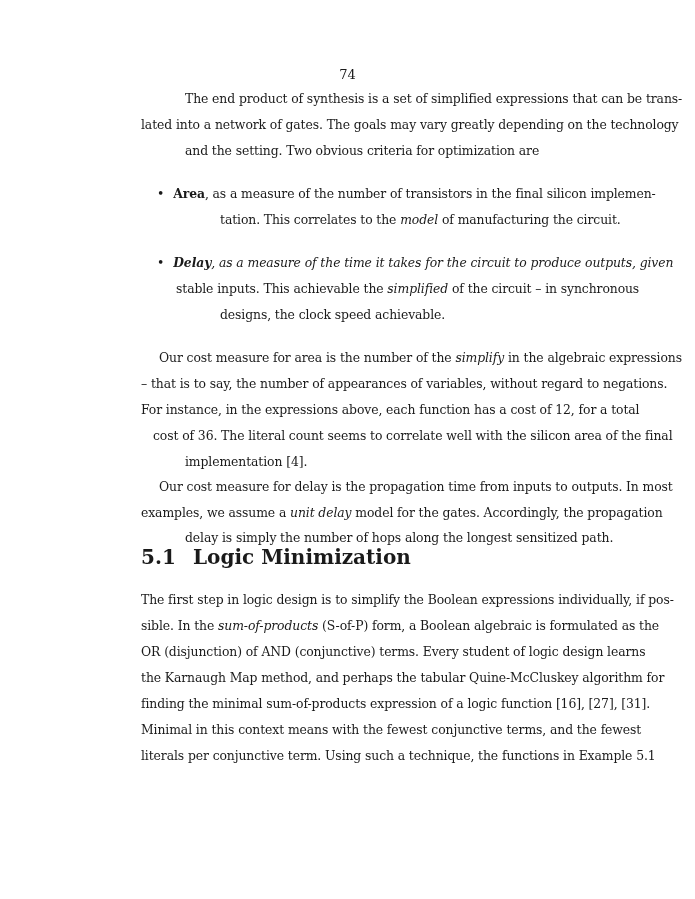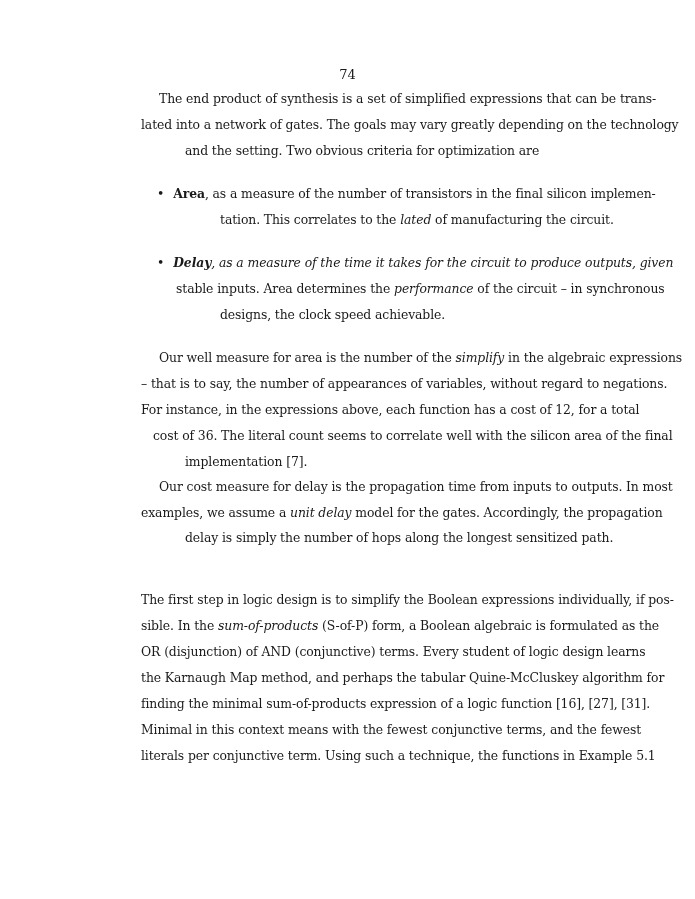--- a/index.html
+++ b/index.html
@@ -80,51 +80,54 @@
     }
   </style>
 </head>
 <body>
 
 <div class="page">
 
   <div class="page-number">74</div>
 
   <div>
-    <div class="line indent" style="top:84px;">The end product of synthesis is a set of simplified expressions that can be trans-</div>
+    <div class="line indent" style="top:84px;margin-left:26px;">The end product of synthesis is a set of simplified expressions that can be trans-</div>
     <div class="line" style="top:110px;">lated into a network of gates. The goals may vary greatly depending on the technology</div>
     <div class="line last" style="top:136px;">and the setting. Two obvious criteria for optimization are</div>
   </div>
 
   <div>
     <div>
       <div class="line bullet-first" style="top:179px;"><span class="bullet-dot">•</span><b>Area</b><span>, as a measure of the number of transistors in the final silicon implemen-</span></div>
-      <div class="line bullet-cont last" style="top:205px;"><span>tation. This correlates to the </span><i>lated</i><span> of manufacturing the circuit.</span></div>
+      <div class="line bullet-cont last" style="top:205px;"><span>tation. This correlates to the </span><i>model</i><span> of manufacturing the circuit.</span></div>
     </div>
     <div>
       <div class="line bullet-first" style="top:248px;font-style:italic;"><span class="bullet-dot">•</span><b>Delay</b><span>, as a measure of the time it takes for the circuit to produce outputs, given</span></div>
-      <div class="line bullet-cont" style="top:274px;"><span>stable inputs. Area determines the </span><i>performance</i><span> of the circuit – in synchronous</span></div>
+      <div class="line bullet-cont" style="top:274px;"><span>stable inputs. This achievable the </span><i>simplified</i><span> of the circuit – in synchronous</span></div>
       <div class="line bullet-cont last" style="top:300px;">designs, the clock speed achievable.</div>
     </div>
   </div>
 
   <div>
-    <div class="line indent" style="top:343px;"><span>Our well measure for area is the number of the </span><i>simplify</i><span> in the algebraic expressions</span></div>
+    <div class="line indent" style="top:343px;"><span>Our cost measure for area is the number of the </span><i>simplify</i><span> in the algebraic expressions</span></div>
     <div class="line" style="top:369px;">– that is to say, the number of appearances of variables, without regard to negations.</div>
     <div class="line" style="top:395px;">For instance, in the expressions above, each function has a cost of 12, for a total</div>
     <div class="line" style="top:421px;margin-left:12px;">cost of 36. The literal count seems to correlate well with the silicon area of the final</div>
-    <div class="line last" style="top:447px;">implementation [7].</div>
+    <div class="line last" style="top:447px;">implementation [4].</div>
   </div>
 
   <div>
     <div class="line indent" style="top:472px;">Our cost measure for delay is the propagation time from inputs to outputs. In most</div>
     <div class="line" style="top:498px;"><span>examples, we assume a </span><i>unit delay</i><span> model for the gates. Accordingly, the propagation</span></div>
     <div class="line last" style="top:523px;">delay is simply the number of hops along the longest sensitized path.</div>
   </div>
 
+  <div class="section-heading">
+    <span class="section-number">5.1</span><span>Logic Minimization</span>
+  </div>
 
   <div>
     <div class="line" style="top:585px;">The first step in logic design is to simplify the Boolean expressions individually, if pos-</div>
     <div class="line" style="top:611px;"><span>sible. In the </span><i>sum-of-products</i><span> (S-of-P) form, a Boolean algebraic is formulated as the</span></div>
     <div class="line" style="top:637px;">OR (disjunction) of AND (conjunctive) terms. Every student of logic design learns</div>
     <div class="line" style="top:663px;">the Karnaugh Map method, and perhaps the tabular Quine-McCluskey algorithm for</div>
     <div class="line" style="top:689px;">finding the minimal sum-of-products expression of a logic function  [16], [27], [31].</div>
     <div class="line" style="top:715px;">Minimal in this context means with the fewest conjunctive terms, and the fewest</div>
     <div class="line" style="top:741px;">literals per conjunctive term. Using such a technique, the functions in Example 5.1</div>
   </div>

